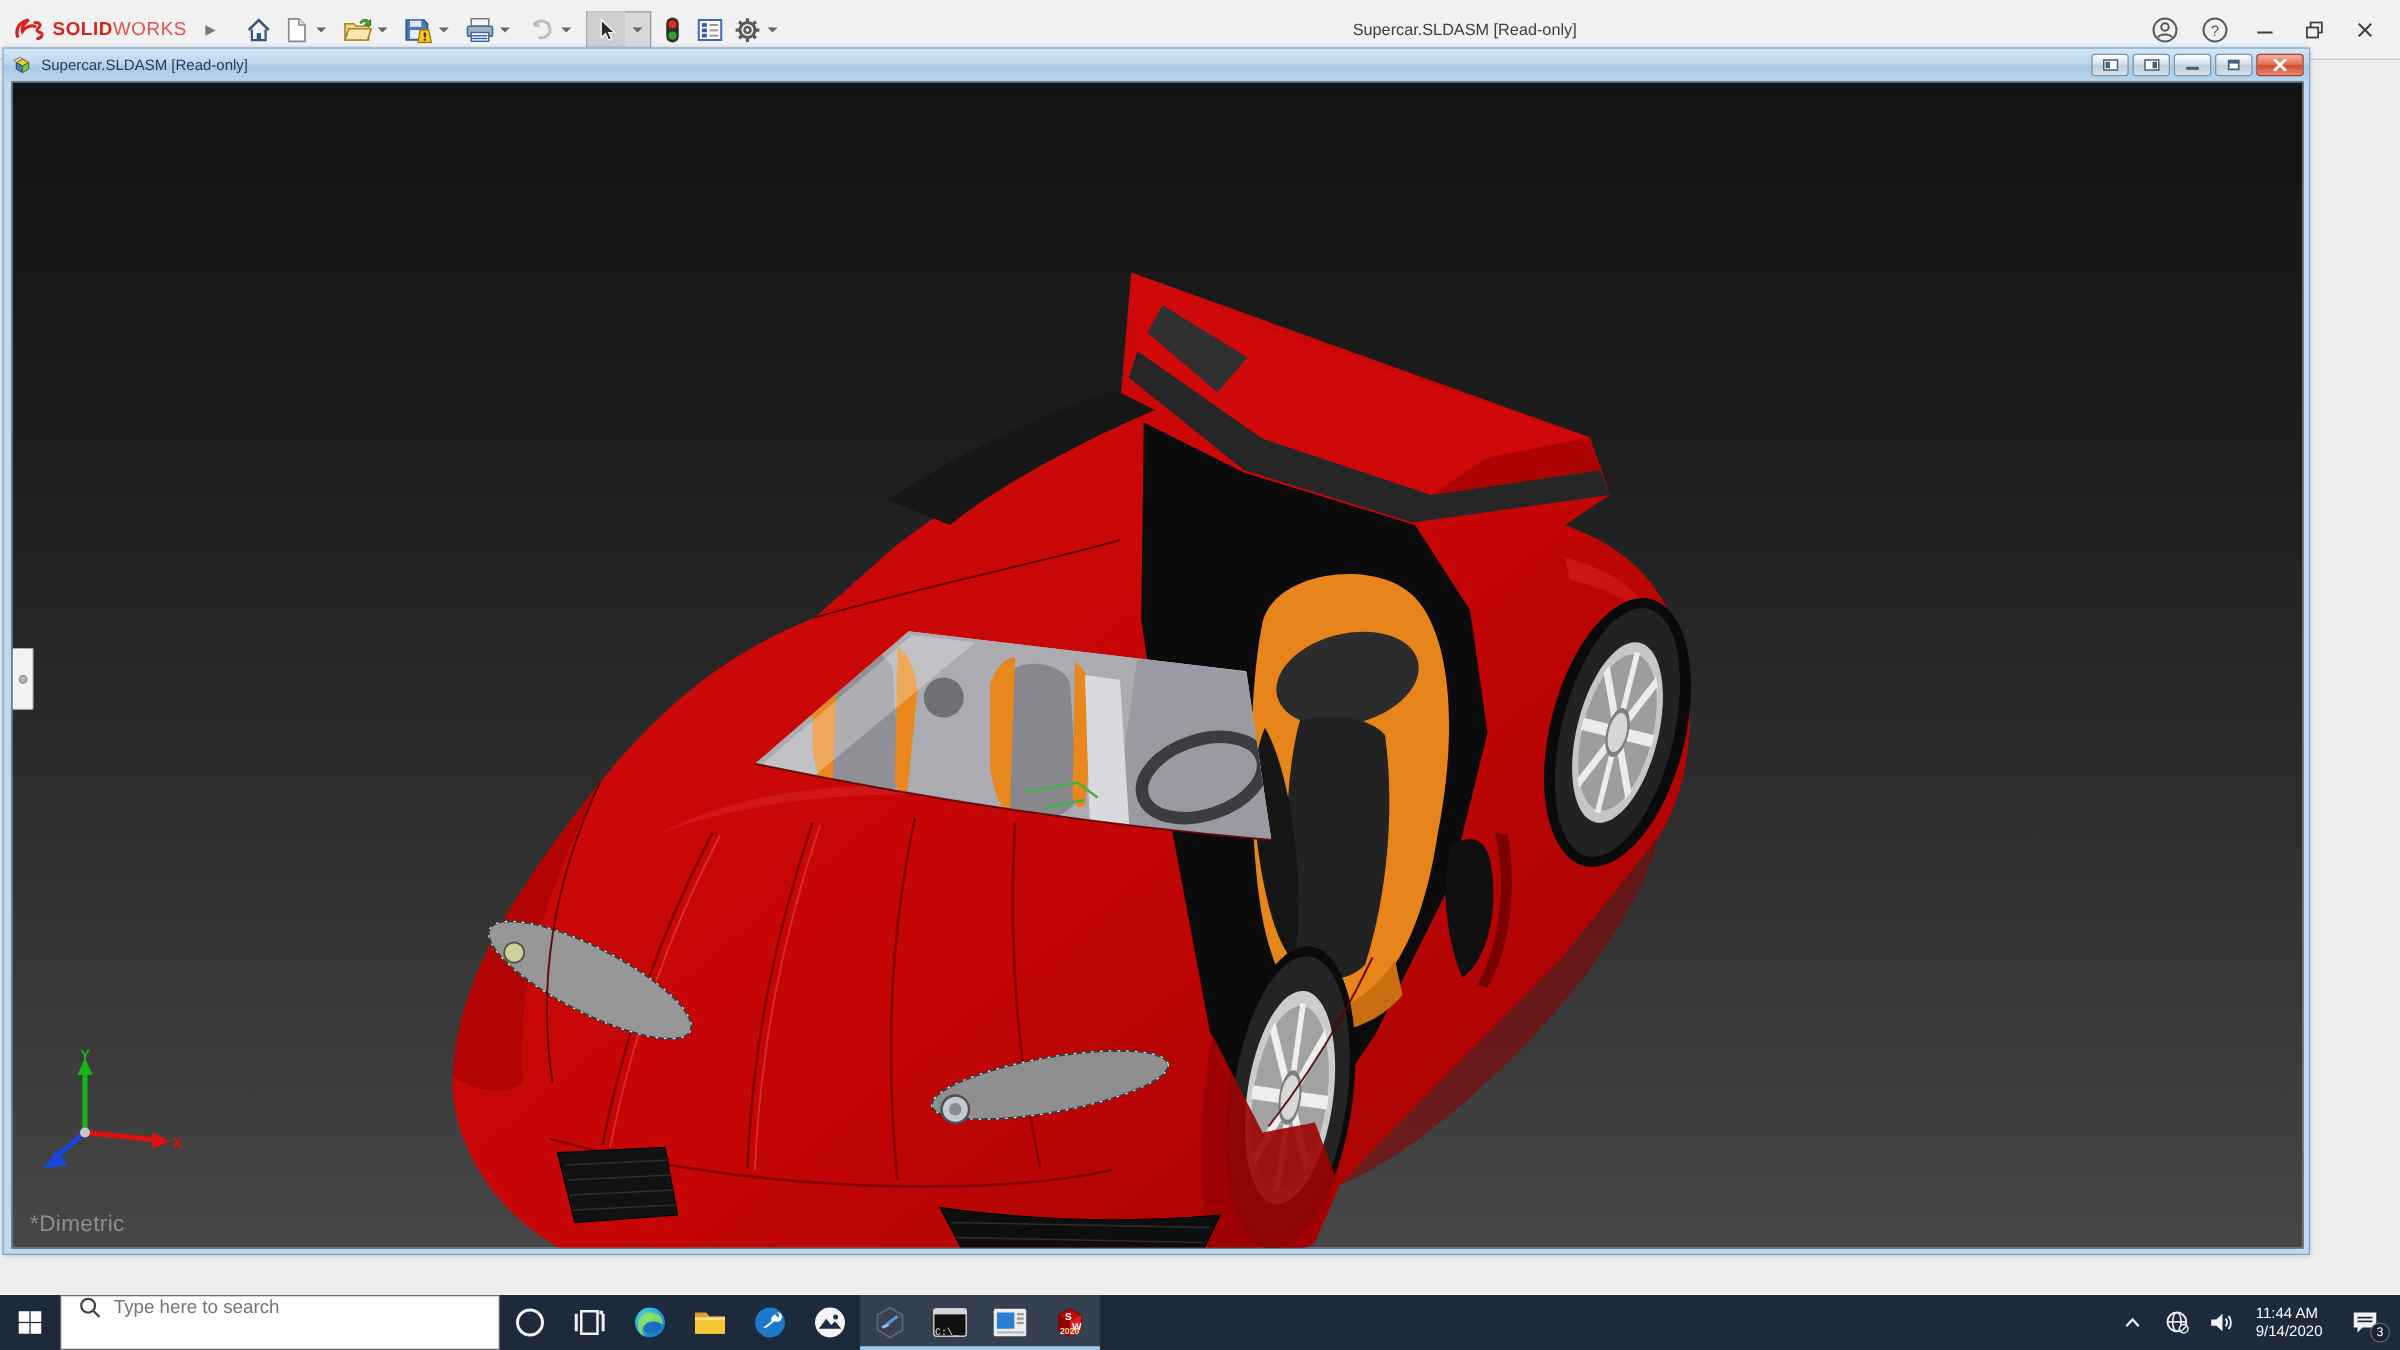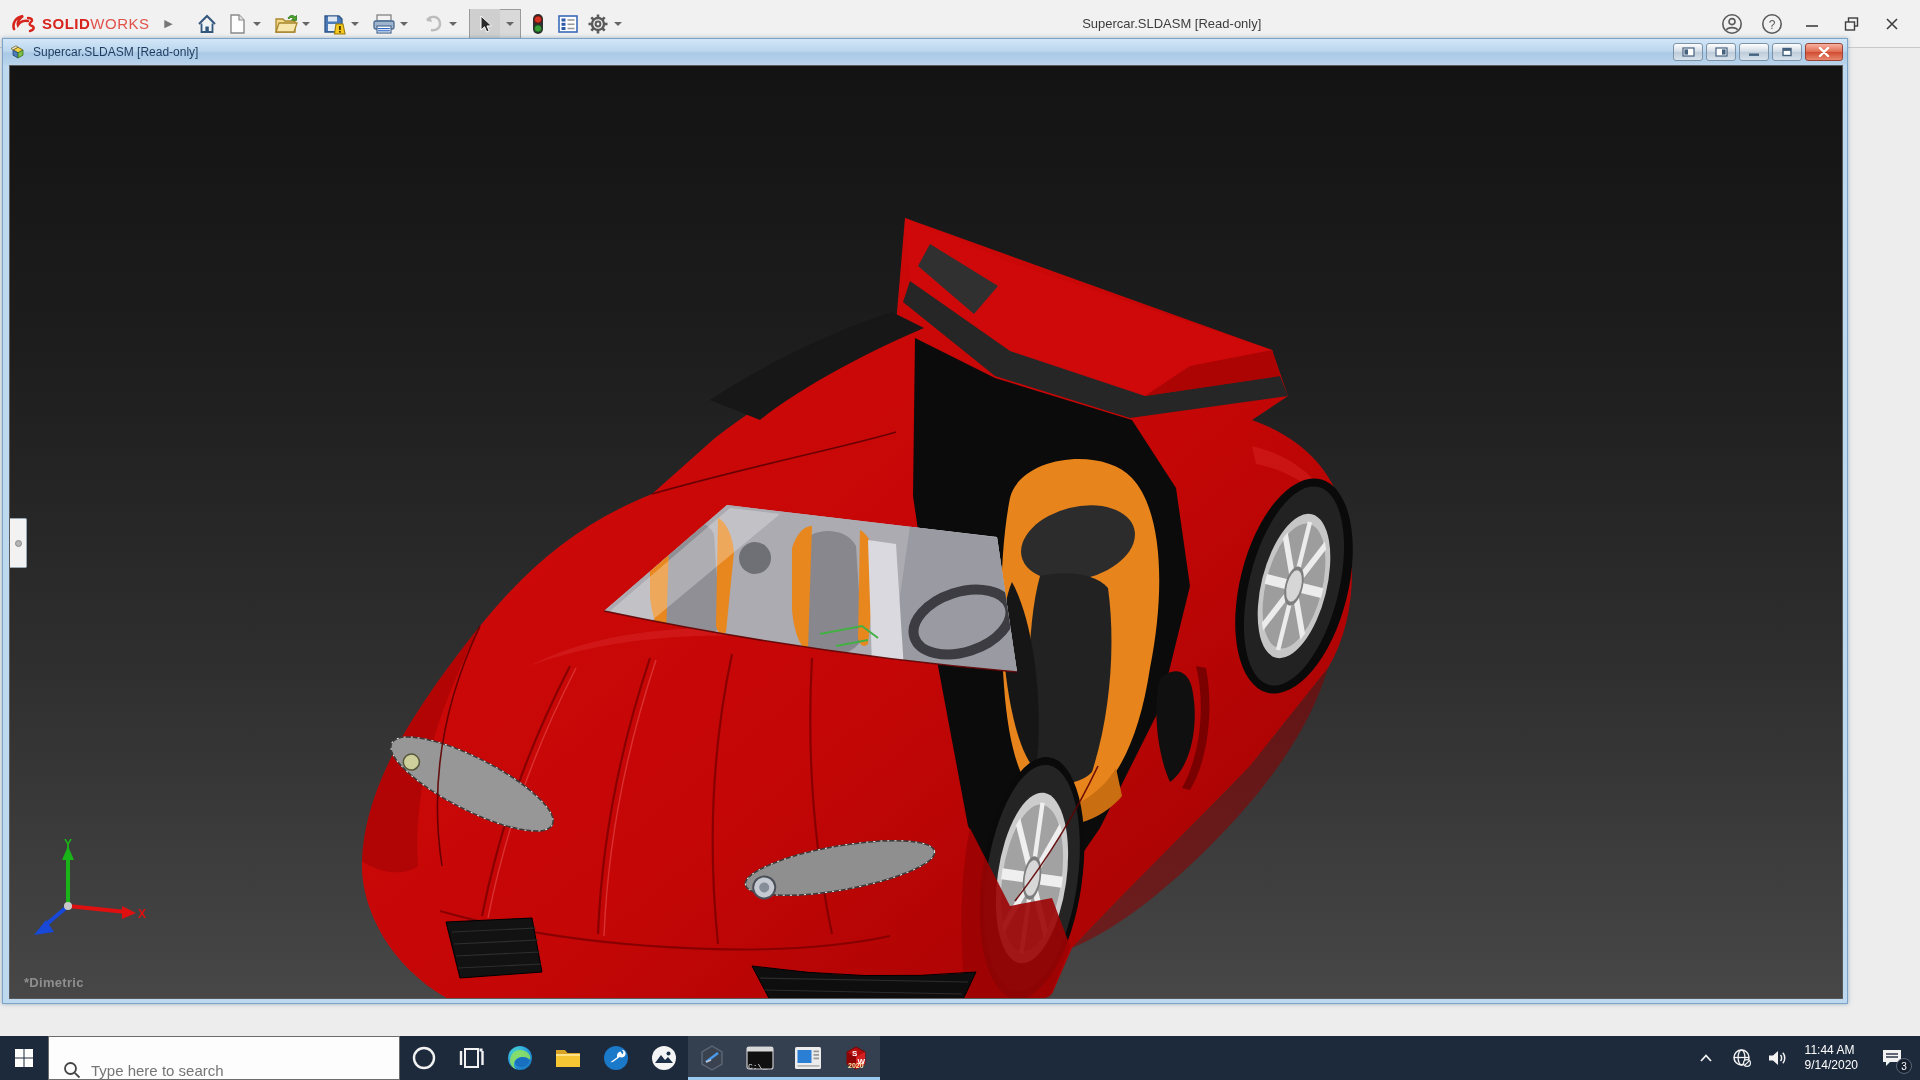--- a/index.html
+++ b/index.html
@@ -35,38 +35,38 @@
   .doc-buttons { display:flex; gap:3px; }
   .dbtn { width:30px; height:18px; border:1px solid #7d93a8; border-radius:3px;
     background:linear-gradient(#fefefe, #cfdae4 50%, #bccbd8 50%, #d7e2ec);
     display:flex; align-items:center; justify-content:center; }
   .dbtn.close { width:38px; border-color:#9c4433;
     background:linear-gradient(#f6b2a1, #e06a50 50%, #cf4a2e 50%, #e8876f); }
 
   .viewport { position:absolute; left:6px; top:26px; width:1834px; height:934px;
     background:linear-gradient(180deg, #131313 0%, #1d1d1d 30%, #2f2f2f 65%, #474747 100%);
     border:1px solid #5a5a5a; overflow:hidden; }
-  .orientation-label { position:absolute; left:14px; bottom:8px; font-size:13px;
-    color:#8f8f8f; font-weight:bold; letter-spacing:.3px; }
+  .orientation-label { position:absolute; left:14px; bottom:8px; font-size:18px;
+    color:#8f8f8f; font-weight:normal; letter-spacing:.3px; }
   .triad { position:absolute; left:18px; bottom:50px; }
   .fm-tab { position:absolute; left:0px; top:452px; width:17px; height:50px;
     background:#f2f2f2; border:1px solid #9aa8b4; border-left:none; border-radius:0 2px 2px 0;
     display:flex; align-items:center; justify-content:center; }
   .fm-tab .dot { width:7px; height:7px; border-radius:50%; background:#b5b5b5; border:1px solid #8a8a8a; }
   .car-svg { position:absolute; left:0; top:0; }
 
   
   .taskbar { position:absolute; left:0; top:1036px; width:1920px; height:44px;
     background:#1d2a3c; display:flex; align-items:stretch; color:#fff; }
   .tb-btn { width:48px; display:flex; align-items:center; justify-content:center; position:relative; }
   .tb-btn .underline { position:absolute; bottom:0; left:3px; right:3px; height:3px; background:#76aede; }
   .tb-btn.active { background:rgba(255,255,255,.10); }
   .tb-btn.active .underline { background:#9cc9ef; left:0; right:0; }
   .search-box { width:352px; margin:0; background:#fdfdfd; border:1px solid #6c6c6c;
-    display:flex; align-items:flex-end; gap:10px; padding-left:14px; }
+    display:flex; align-items:flex-start; gap:10px; padding-left:14px; }
   .search-box input { border:none; outline:none; font-size:15px; color:#444;
     font-family:"Liberation Sans", sans-serif; background:transparent; width:270px; }
   .tray { margin-left:auto; display:flex; align-items:center; gap:6px; padding-right:6px; }
   .tray-icon { width:30px; height:44px; display:flex; align-items:center; justify-content:center; }
   .clock { text-align:left; font-size:12px; line-height:15px; padding:0 6px; white-space:nowrap; }
   .notif { position:relative; width:44px; height:44px; display:flex; align-items:center; justify-content:center; }
   .notif .badge { position:absolute; right:2px; bottom:6px; width:16px; height:16px; border-radius:50%;
     background:#16202e; border:1px solid #5a6675; color:#fff; font-size:10px;
     display:flex; align-items:center; justify-content:center; }
 

